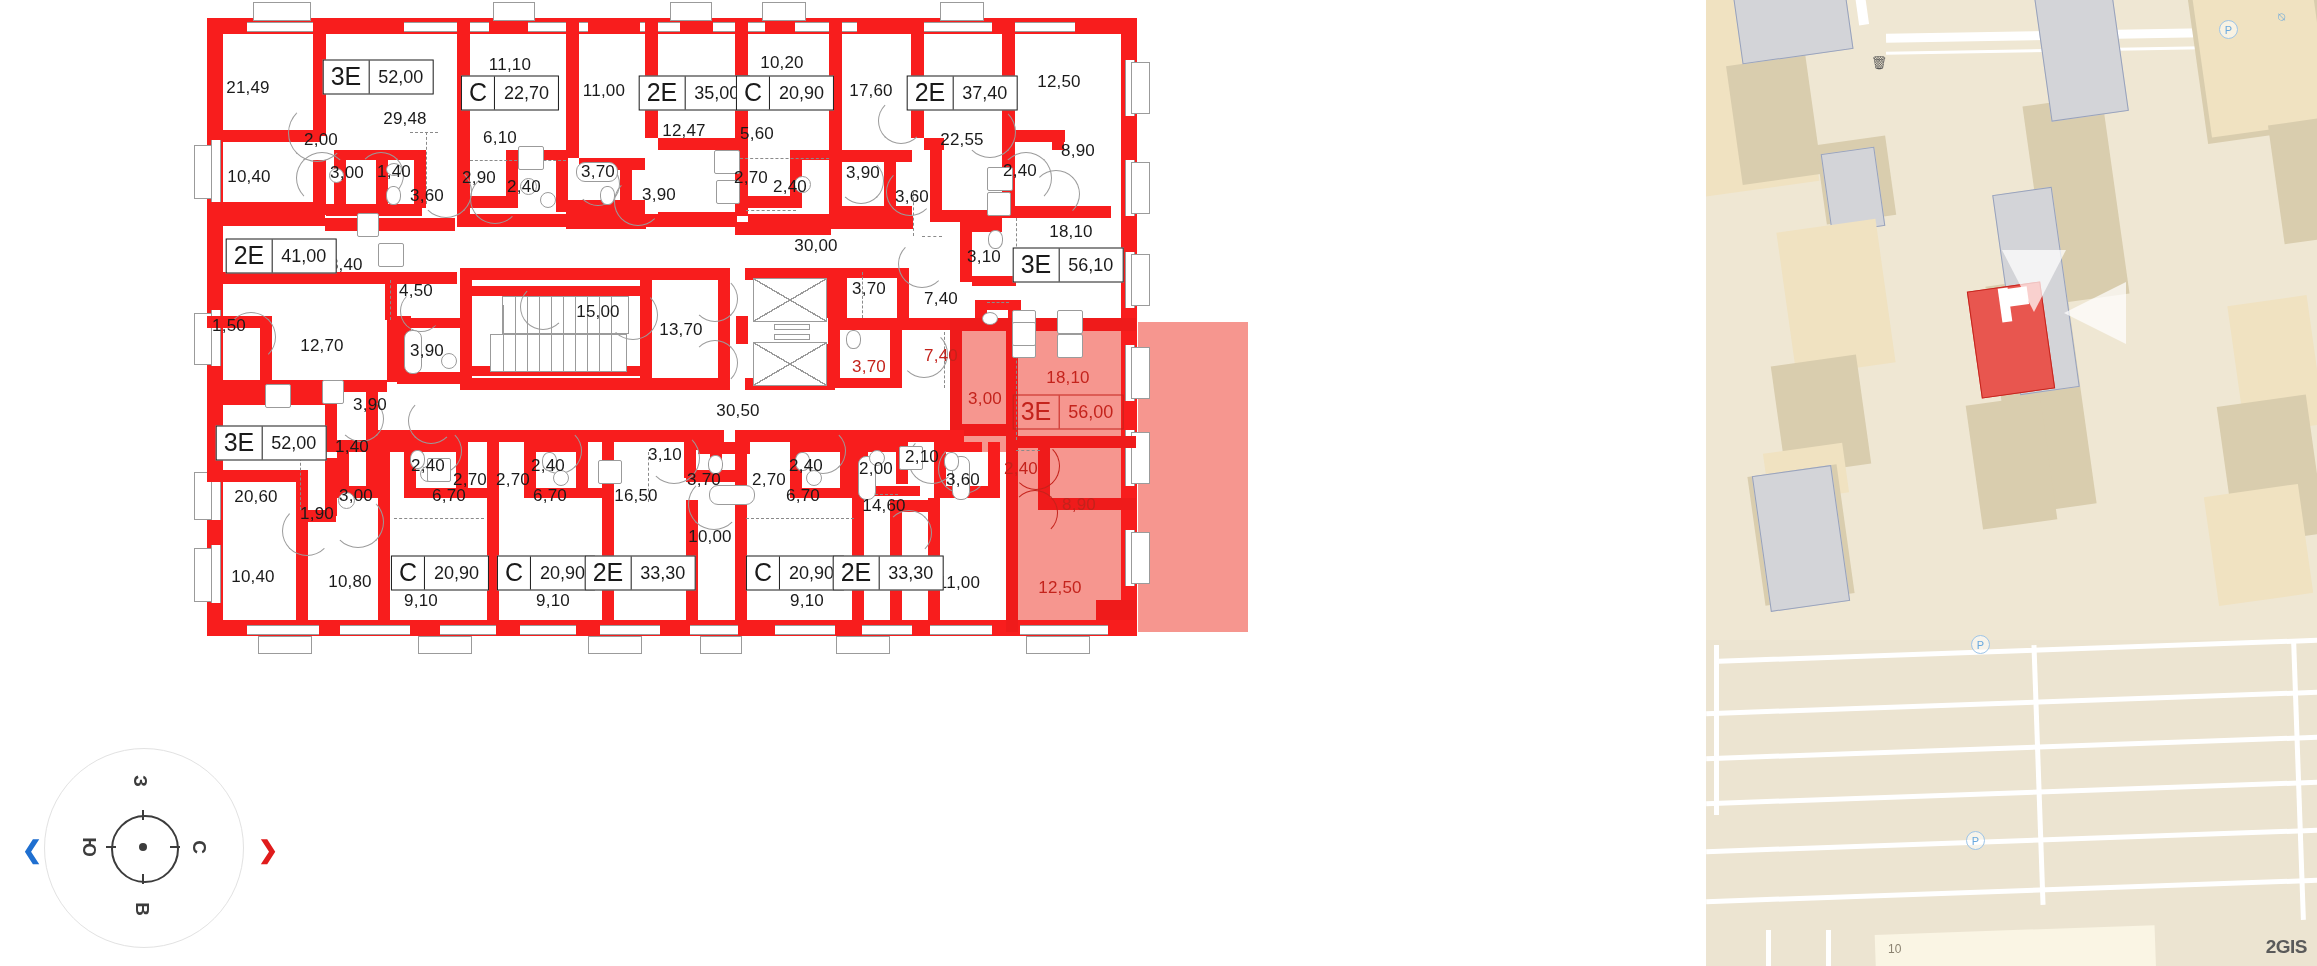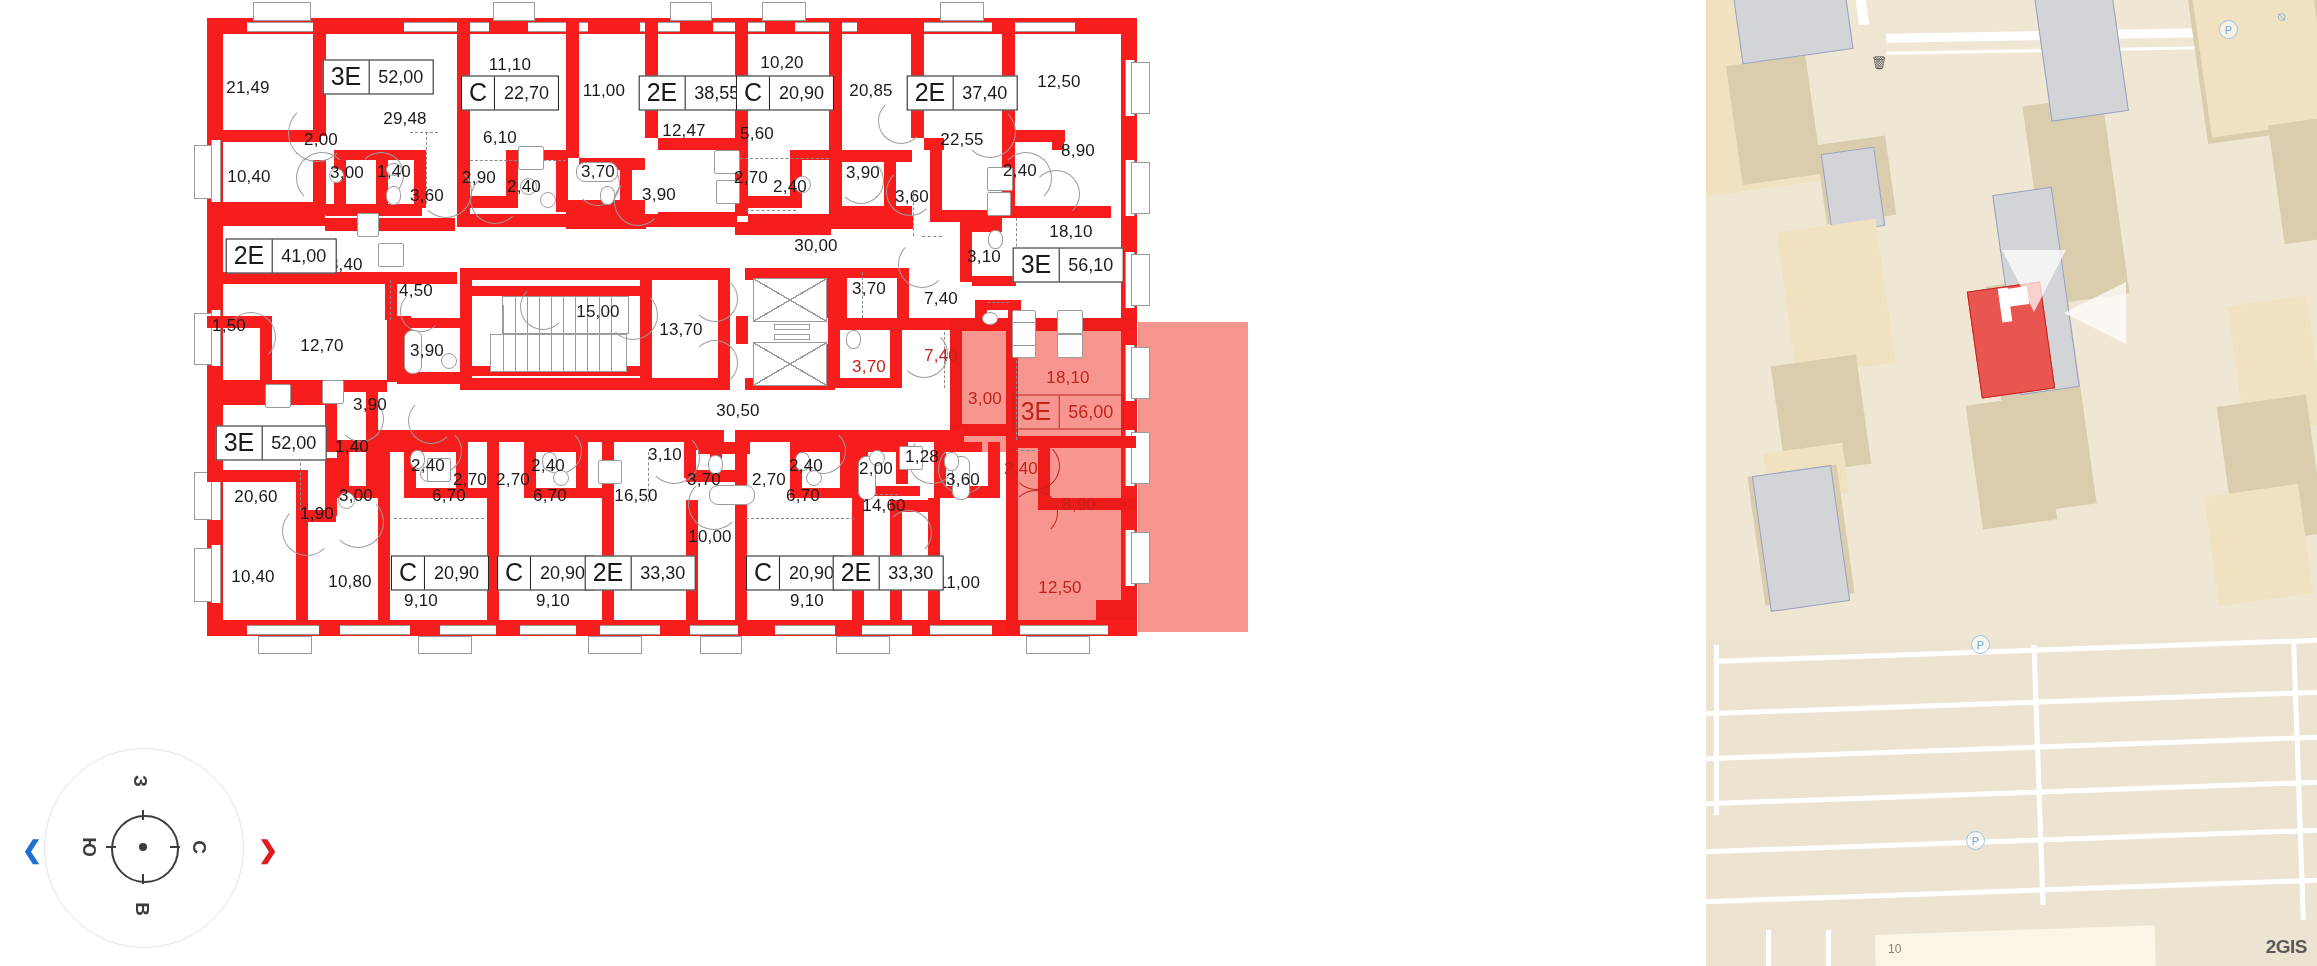--- a/index.html
+++ b/index.html
@@ -443,21 +443,21 @@
       <div class="fix" style="left:899px;top:446px;width:22px;height:22px;"></div>
       <div class="fix" style="left:598px;top:460px;width:22px;height:22px;"></div>
       <div class="fix" style="left:427px;top:458px;width:22px;height:22px;"></div>
       <div class="fix" style="left:1012px;top:322px;width:22px;height:22px;"></div>
 
       <div id="areaLayer">
           <div class="area" style="left: 248px; top: 88px;">21,49</div>
           <div class="area" style="left: 510px; top: 65px;">11,10</div>
           <div class="area" style="left: 604px; top: 91px;">11,00</div>
           <div class="area" style="left: 782px; top: 63px;">10,20</div>
-          <div class="area" style="left: 871px; top: 91px;">20,85</div>
+          <div class="area" style="left: 871px; top: 91px;">17,60</div>
           <div class="area" style="left: 1059px; top: 82px;">12,50</div>
           <div class="area" style="left: 321px; top: 140px;">2,00</div>
           <div class="area" style="left: 405px; top: 119px;">29,48</div>
           <div class="area" style="left: 500px; top: 138px;">6,10</div>
           <div class="area" style="left: 684px; top: 131px;">12,47</div>
           <div class="area" style="left: 757px; top: 134px;">5,60</div>
           <div class="area" style="left: 962px; top: 140px;">22,55</div>
           <div class="area" style="left: 1078px; top: 151px;">8,90</div>
           <div class="area" style="left: 249px; top: 177px;">10,40</div>
           <div class="area" style="left: 347px; top: 173px;">3,00</div>
@@ -493,21 +493,21 @@
           <div class="area" style="left: 352px; top: 447px;">1,40</div>
           <div class="area" style="left: 428px; top: 466px;">2,40</div>
           <div class="area" style="left: 548px; top: 466px;">2,40</div>
           <div class="area" style="left: 470px; top: 480px;">2,70</div>
           <div class="area" style="left: 513px; top: 480px;">2,70</div>
           <div class="area" style="left: 665px; top: 455px;">3,10</div>
           <div class="area" style="left: 704px; top: 480px;">3,70</div>
           <div class="area" style="left: 769px; top: 480px;">2,70</div>
           <div class="area" style="left: 806px; top: 466px;">2,40</div>
           <div class="area" style="left: 876px; top: 469px;">2,00</div>
-          <div class="area" style="left: 922px; top: 457px;">1,28</div>
+          <div class="area" style="left: 922px; top: 457px;">2,10</div>
           <div class="area" style="left: 963px; top: 480px;">3,60</div>
           <div class="area r" style="left: 1021px; top: 469px;">2,40</div>
           <div class="area" style="left: 356px; top: 496px;">3,00</div>
           <div class="area" style="left: 317px; top: 514px;">1,90</div>
           <div class="area" style="left: 449px; top: 496px;">6,70</div>
           <div class="area" style="left: 550px; top: 496px;">6,70</div>
           <div class="area" style="left: 636px; top: 496px;">16,50</div>
           <div class="area" style="left: 803px; top: 496px;">6,70</div>
           <div class="area" style="left: 884px; top: 506px;">14,60</div>
           <div class="area r" style="left: 1079px; top: 505px;">8,90</div>
@@ -525,21 +525,21 @@
           <div class="tag" style="left: 378px; top: 77px;">
             <span class="t">3E</span>
             <span class="v">52,00</span>
           </div>
           <div class="tag" style="left: 510px; top: 93px;">
             <span class="t">C</span>
             <span class="v">22,70</span>
           </div>
           <div class="tag" style="left: 694px; top: 93px;">
             <span class="t">2E</span>
-            <span class="v">38,55</span>
+            <span class="v">35,00</span>
           </div>
           <div class="tag" style="left: 785px; top: 93px;">
             <span class="t">C</span>
             <span class="v">20,90</span>
           </div>
           <div class="tag" style="left: 962px; top: 93px;">
             <span class="t">2E</span>
             <span class="v">37,40</span>
           </div>
           <div class="tag" style="left: 281px; top: 256px;">

